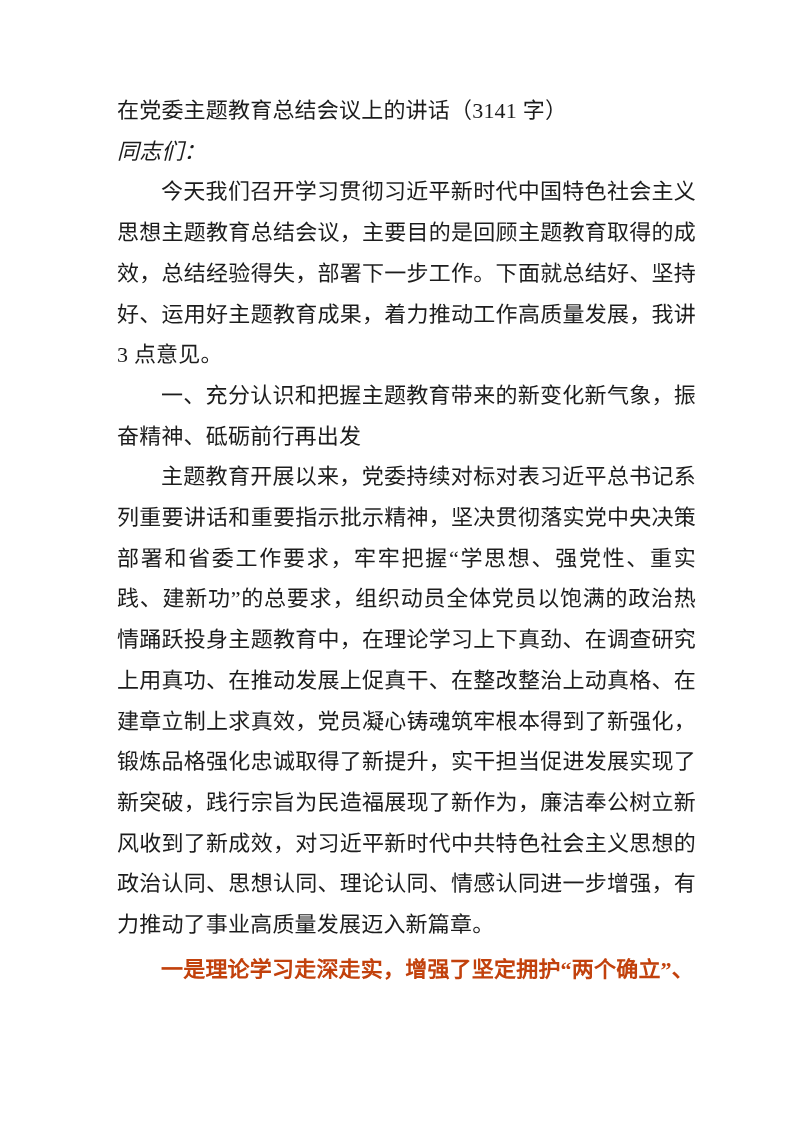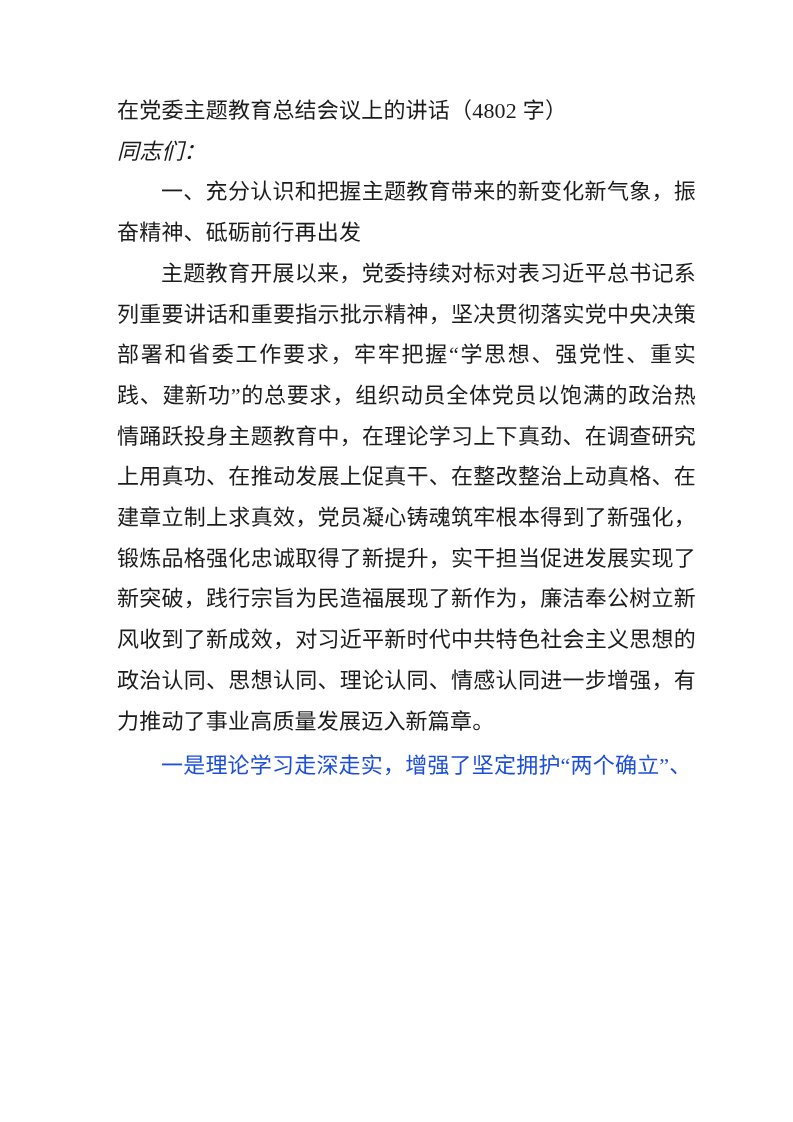--- a/index.html
+++ b/index.html
@@ -31,32 +31,33 @@
     text-align: left;
   }
   .salutation {
     text-align: left;
     font-style: italic;
   }
   .para-indent {
     text-indent: 2em;
   }
   .para-bold {
-    font-weight: 400;
+    font-weight: 700;
     margin-top: 4px !important;
-    color: #1d4ed8;
+    color: #c2410c;
   }
 </style>
 </head>
 <body>
 
 <div class="page">
-  <p class="doc-title">在党委主题教育总结会议上的讲话（4802 字）</p>
+  <p class="doc-title">在党委主题教育总结会议上的讲话（3141 字）</p>
 
   <p class="salutation">同志们：</p>
 
+  <p class="para-indent">今天我们召开学习贯彻习近平新时代中国特色社会主义思想主题教育总结会议，主要目的是回顾主题教育取得的成效，总结经验得失，部署下一步工作。下面就总结好、坚持好、运用好主题教育成果，着力推动工作高质量发展，我讲 3 点意见。</p>
 
   <p class="para-indent">一、充分认识和把握主题教育带来的新变化新气象，振奋精神、砥砺前行再出发</p>
 
   <p class="para-indent">主题教育开展以来，党委持续对标对表习近平总书记系列重要讲话和重要指示批示精神，坚决贯彻落实党中央决策部署和省委工作要求，牢牢把握“学思想、强党性、重实践、建新功”的总要求，组织动员全体党员以饱满的政治热情踊跃投身主题教育中，在理论学习上下真劲、在调查研究上用真功、在推动发展上促真干、在整改整治上动真格、在建章立制上求真效，党员凝心铸魂筑牢根本得到了新强化，锻炼品格强化忠诚取得了新提升，实干担当促进发展实现了新突破，践行宗旨为民造福展现了新作为，廉洁奉公树立新风收到了新成效，对习近平新时代中共特色社会主义思想的政治认同、思想认同、理论认同、情感认同进一步增强，有力推动了事业高质量发展迈入新篇章。</p>
 
   <p class="para-indent para-bold">一是理论学习走深走实，增强了坚定拥护“两个确立”、</p>
 </div>
 
 </body></html>

